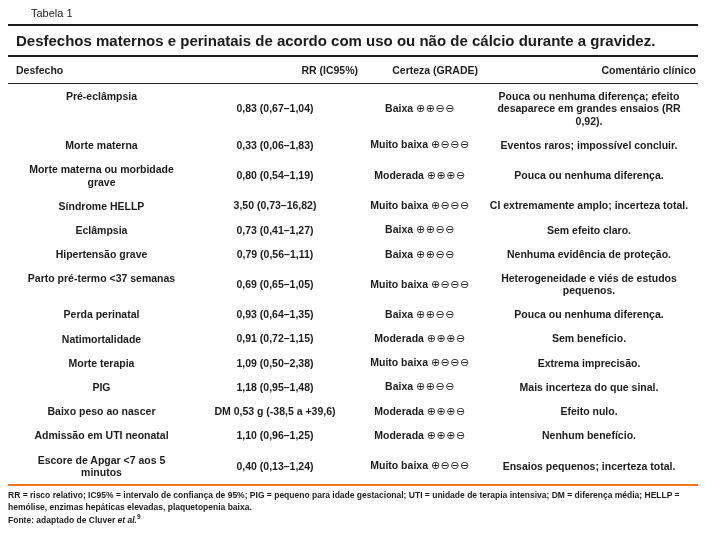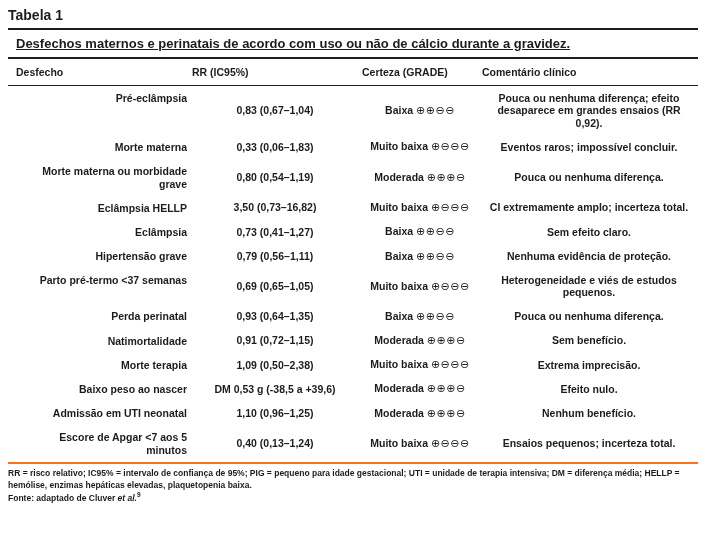--- a/index.html
+++ b/index.html
@@ -11,60 +11,60 @@
     width: 706px;
     height: 559px;
     overflow: hidden;
     font-family: "Liberation Sans", "DejaVu Sans", sans-serif;
     color: #1c1c1c;
   }
   .page {
     padding: 5px 8px 0 8px;
   }
   .table-title {
-    font-size: 14px;
-    font-weight: bold;
+    font-size: 11px;
+    font-weight: normal;
     padding: 2px 0 5px 0;
+    margin-left: 23px;
   }
   .rule {
     height: 0;
     border-top: 2px solid #1d1d1d;
   }
   .table-subtitle {
-    font-size: 13px;
+    font-size: 15px;
     font-weight: bold;
     padding: 6px 0 6px 8px;
-    text-decoration: underline;
   }
   table.data-table {
     width: 690px;
     border-collapse: collapse;
     table-layout: fixed;
     font-size: 10.5px;
     font-weight: bold;
     border-bottom: 2px solid #f97316;
   }
   thead th {
     font-size: 10.5px;
     font-weight: bold;
-    text-align: left;
+    text-align: right;
     padding: 7px 2px;
     border-bottom: 1.8px solid #1d1d1d;
     vertical-align: middle;
   }
   thead th.h-outcome {
     text-align: left;
     padding-left: 8px;
   }
   tbody td {
     padding: 5.5px 3px;
     line-height: 1.2;
   }
   td.c-outcome {
-    text-align: right;
+    text-align: center;
     vertical-align: top;
     padding-left: 8px;
     padding-top: 6px;
     margin-left: 8px;
   }
   td.c-rr, td.c-grade, td.c-comment {
     text-align: center;
     vertical-align: middle;
     margin-top: 26px;
   }
@@ -124,21 +124,21 @@
     <td class="c-grade"><span>Muito baixa</span> <span class="grade-symbols">⊕⊖⊖⊖</span></td>
     <td class="c-comment"><span>Eventos raros; impossível concluir.</span></td>
   </tr>
         <tr>
     <td class="c-outcome"><span>Morte materna ou morbidade grave</span></td>
     <td class="c-rr"><span>0,80 (0,54–1,19)</span></td>
     <td class="c-grade"><span>Moderada</span> <span class="grade-symbols">⊕⊕⊕⊖</span></td>
     <td class="c-comment"><span>Pouca ou nenhuma diferença.</span></td>
   </tr>
         <tr>
-    <td class="c-outcome"><span>Eclâmpsia HELLP</span></td>
+    <td class="c-outcome"><span>Síndrome HELLP</span></td>
     <td class="c-rr"><span>3,50 (0,73–16,82)</span></td>
     <td class="c-grade"><span>Muito baixa</span> <span class="grade-symbols">⊕⊖⊖⊖</span></td>
     <td class="c-comment"><span>CI extremamente amplo; incerteza total.</span></td>
   </tr>
         <tr>
     <td class="c-outcome"><span>Eclâmpsia</span></td>
     <td class="c-rr"><span>0,73 (0,41–1,27)</span></td>
     <td class="c-grade"><span>Baixa</span> <span class="grade-symbols">⊕⊕⊖⊖</span></td>
     <td class="c-comment"><span>Sem efeito claro.</span></td>
   </tr>
@@ -164,20 +164,26 @@
     <td class="c-outcome"><span>Natimortalidade</span></td>
     <td class="c-rr"><span>0,91 (0,72–1,15)</span></td>
     <td class="c-grade"><span>Moderada</span> <span class="grade-symbols">⊕⊕⊕⊖</span></td>
     <td class="c-comment"><span>Sem benefício.</span></td>
   </tr>
         <tr>
     <td class="c-outcome"><span>Morte terapia</span></td>
     <td class="c-rr"><span>1,09 (0,50–2,38)</span></td>
     <td class="c-grade"><span>Muito baixa</span> <span class="grade-symbols">⊕⊖⊖⊖</span></td>
     <td class="c-comment"><span>Extrema imprecisão.</span></td>
+  </tr>
+        <tr>
+    <td class="c-outcome"><span>PIG</span></td>
+    <td class="c-rr"><span>1,18 (0,95–1,48)</span></td>
+    <td class="c-grade"><span>Baixa</span> <span class="grade-symbols">⊕⊕⊖⊖</span></td>
+    <td class="c-comment"><span>Mais incerteza do que sinal.</span></td>
   </tr>
         <tr>
     <td class="c-outcome"><span>Baixo peso ao nascer</span></td>
     <td class="c-rr"><span>DM 0,53 g (-38,5 a +39,6)</span></td>
     <td class="c-grade"><span>Moderada</span> <span class="grade-symbols">⊕⊕⊕⊖</span></td>
     <td class="c-comment"><span>Efeito nulo.</span></td>
   </tr>
         <tr>
     <td class="c-outcome"><span>Admissão em UTI neonatal</span></td>
     <td class="c-rr"><span>1,10 (0,96–1,25)</span></td>

